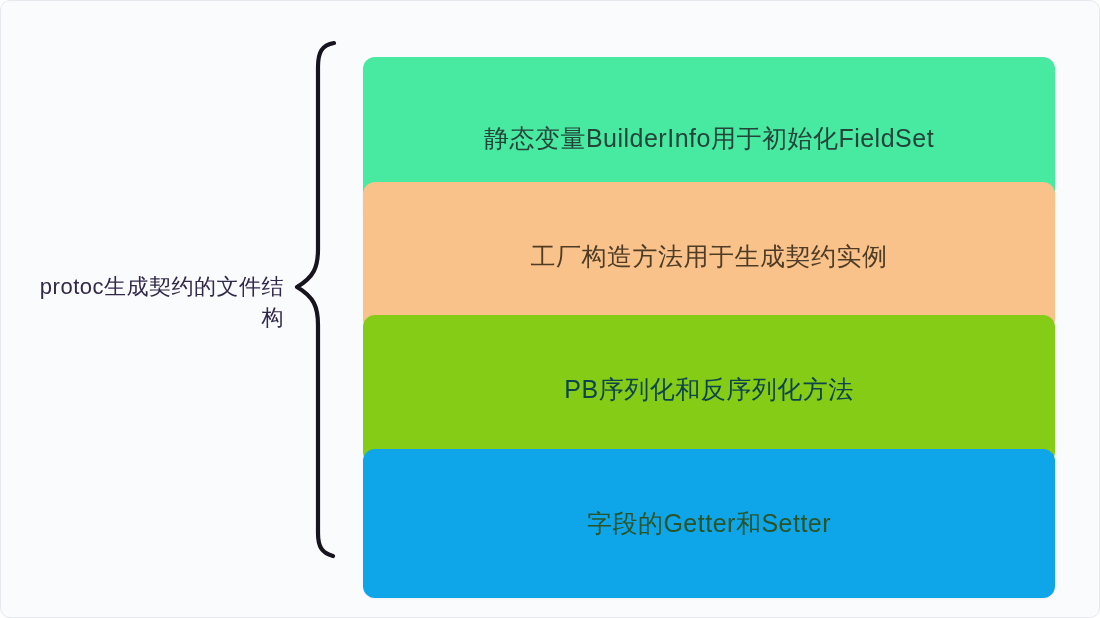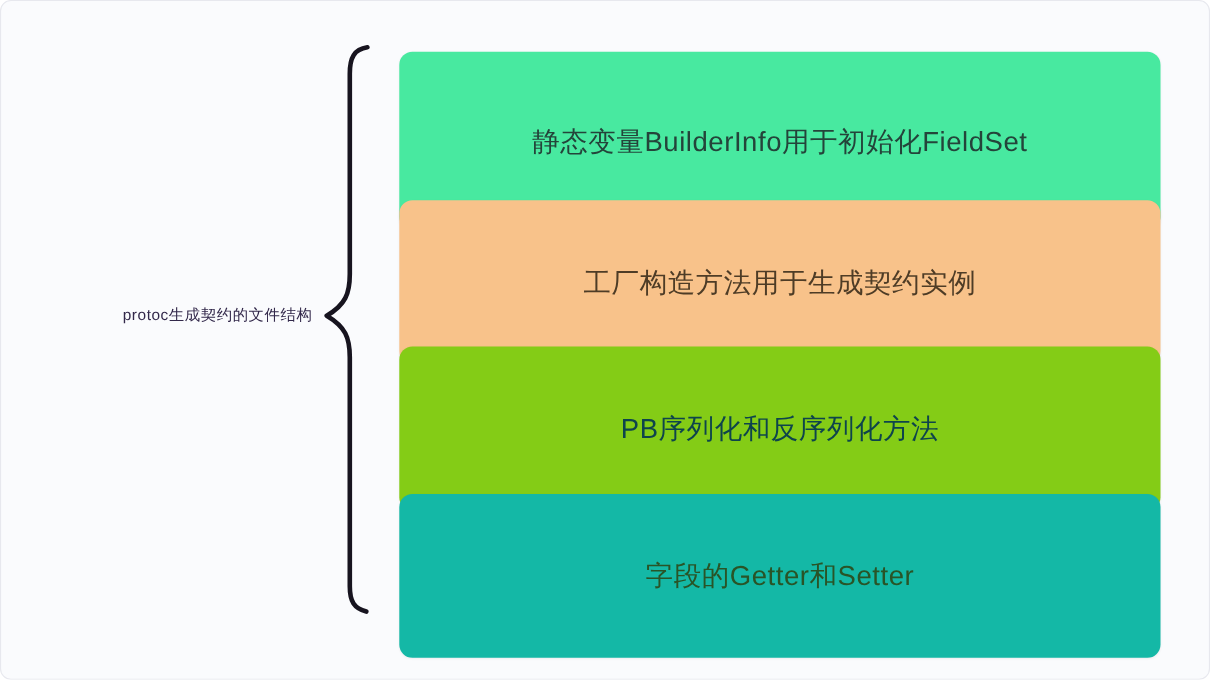--- a/index.html
+++ b/index.html
@@ -17,21 +17,21 @@
     border-radius: 10px;
     box-sizing: border-box;
     overflow: hidden;
   }
   .root-label {
     position: absolute;
     top: 270px;
     right: 815px;
     width: 260px;
     text-align: right;
-    font-size: 14px;
+    font-size: 22px;
     line-height: 31px;
     color: #32284a;
     letter-spacing: 0.5px;
     white-space: normal;
   }
   .brace {
     position: absolute;
     left: 288px;
     top: 36px;
     width: 60px;
@@ -44,21 +44,21 @@
     height: 149px;
     border-radius: 12px;
     display: flex;
     align-items: center;
     justify-content: center;
     font-size: 25px;
     letter-spacing: 0.5px;
     box-shadow: 0 1px 2px rgba(0,0,0,0.05);
     box-sizing: border-box;
   }
-  .node-1 { top: 46px;  height: 162px; }
+  .node-1 { top: 56px;  height: 162px; }
   .node-2 { top: 181px; }
   .node-3 { top: 314px; }
   .node-4 { top: 448px; }
   .watermark {
     position: absolute;
     right: 8px;
     bottom: 5px;
     font-size: 31px;
     font-weight: bold;
     color: #141414;
@@ -93,18 +93,18 @@
   </div>
 
   <div class="node node-2" style="background-color: rgb(248, 194, 138); color: rgb(78, 60, 38);">
     <span>工厂构造方法用于生成契约实例</span>
   </div>
 
   <div class="node node-3" style="background-color: #84cc16; color: rgb(14, 68, 76);">
     <span>PB序列化和反序列化方法</span>
   </div>
 
-  <div class="node node-4" style="background-color: #14b8a6; color: rgb(41, 84, 39);">
+  <div class="node node-4" style="background-color: #0ea5e9; color: rgb(41, 84, 39);">
     <span>字段的Getter和Setter</span>
   </div>
 
 
 </div>
 
 </body></html>

